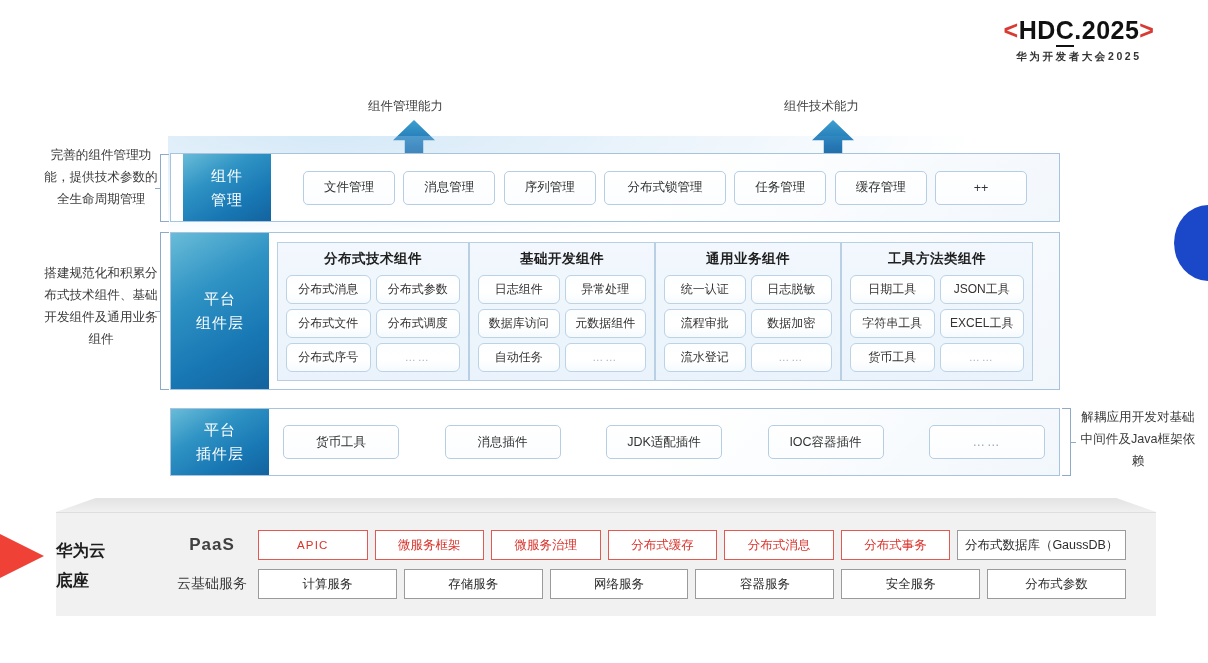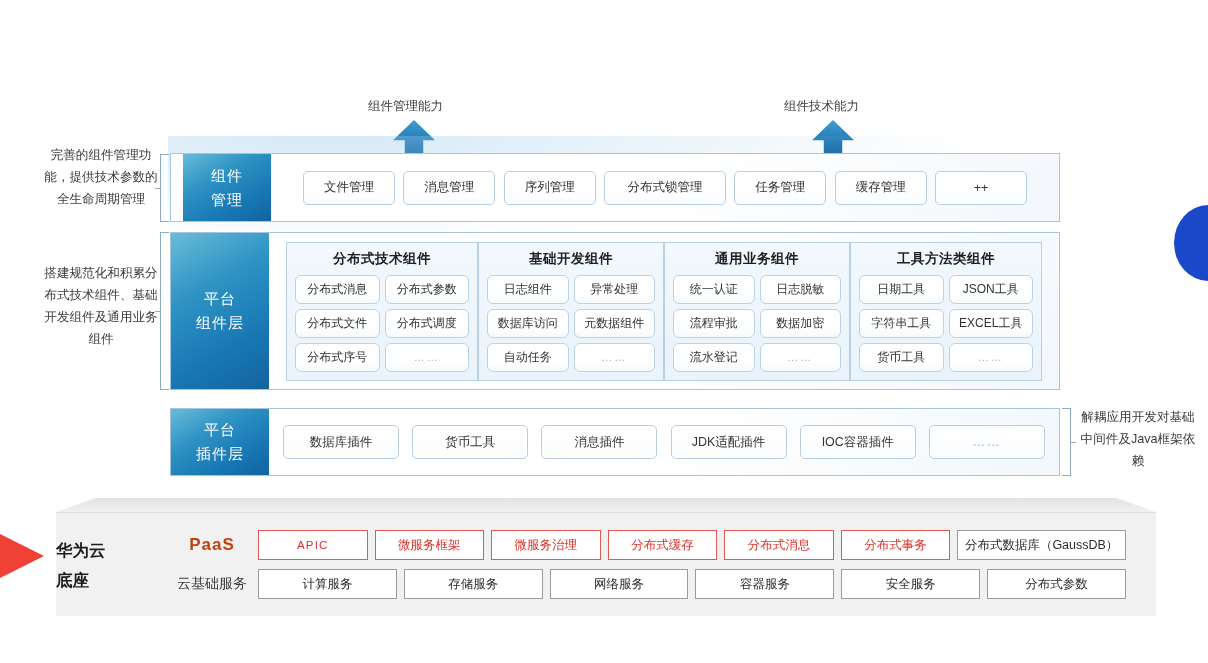--- a/index.html
+++ b/index.html
@@ -116,21 +116,21 @@
     background: linear-gradient(180deg, #ffffff 0%, #fbfdff 100%);
     color: #333;
     font-size: 12.5px;
     display: flex; align-items: center; justify-content: center;
     height: 34px;
   }
   .chip.dots { color: #9aa7b4; letter-spacing: 2px; }
 
   
   .groups {
-    display: flex; width: 100%; justify-content: center;
+    display: flex; width: 100%; justify-content: flex-start;
     align-items: stretch;
   }
   .group {
     border: 1.2px solid #b9cfe3;
     background: linear-gradient(180deg, #f2f8fd 0%, #eaf3fb 100%);
     display: flex; flex-direction: column;
     padding: 7px 8px 8px 8px;
   }
   .group-title {
     text-align: center; font-size: 13.5px; font-weight: bold;
@@ -168,21 +168,21 @@
   .slab-title {
     flex: 0 0 110px;
     display: flex; flex-direction: column; align-items: flex-start; justify-content: center;
     font-size: 16.5px; font-weight: bold; color: #1d1d1d; line-height: 30px;
   }
   .slab-rows { flex: 1 1 auto; display: flex; flex-direction: column; gap: 9px; }
   .slab-row { display: flex; align-items: center; }
   .row-tag {
     flex: 0 0 92px; text-align: center; font-size: 14px; color: #3a3a3a;
   }
-  .row-tag.paas { color: #c2410c; font-weight: bold; font-size: 17px; letter-spacing: 1px; }
+  .row-tag.paas { color: #404040; font-weight: bold; font-size: 17px; letter-spacing: 1px; }
   .row-items { flex: 1 1 auto; display: flex; gap: 7px; }
   .sbox {
     flex: 1 1 0;
     border: 1.3px solid #9b9b9b;
     background: #ffffff;
     color: #2c2c2c;
     font-size: 12.5px;
     height: 30px;
     display: flex; align-items: center; justify-content: center;
     white-space: nowrap;
@@ -192,20 +192,24 @@
   }
   .sbox.apic { font-size: 11.5px; letter-spacing: 1.2px; }
   .sbox.wide { flex: 1.55 1 0; font-size: 12.5px; }
 </style>
 </head>
 <body>
 
 <div id="root">
 
 
+  <div class="hdc-logo">
+    <div class="hdc-main"><span class="hdc-bracket">&lt;</span><span>HD</span><span class="hdc-c">C</span><span>.2025</span><span class="hdc-bracket">&gt;</span></div>
+    <div class="hdc-sub">华为开发者大会2025</div>
+  </div>
 
   <div class="red-wedge"></div>
   <div class="blue-lens"></div>
 
   <div class="arrow-label" style="left:368px; top:98px;">组件管理能力</div>
   <div class="up-arrow" style="left:393px; top:120px;"></div>
 
   <div class="arrow-label" style="left:784px; top:98px;">组件技术能力</div>
   <div class="up-arrow" style="left:812px; top:120px;"></div>
 
@@ -304,21 +308,20 @@
     </div>
   </div>
 
   <div class="panel" style="left:170px; top:408px; width:890px; height:68px;">
     <div class="panel-label" style="width:98px;">
       <span>平台</span>
       <span>插件层</span>
     </div>
     <div class="panel-body" style="padding:0 14px;">
       <div class="chips">
-        <div class="chip" style="width:116px;">数据库插件</div>
         <div class="chip" style="width:116px;">货币工具</div>
         <div class="chip" style="width:116px;">消息插件</div>
         <div class="chip" style="width:116px;">JDK适配插件</div>
         <div class="chip" style="width:116px;">IOC容器插件</div>
         <div class="chip dots" style="width:116px;">……</div>
       </div>
     </div>
   </div>
 
   <div class="slab-top" style="left:56px; top:498px; width:1100px; height:14px;"></div>

